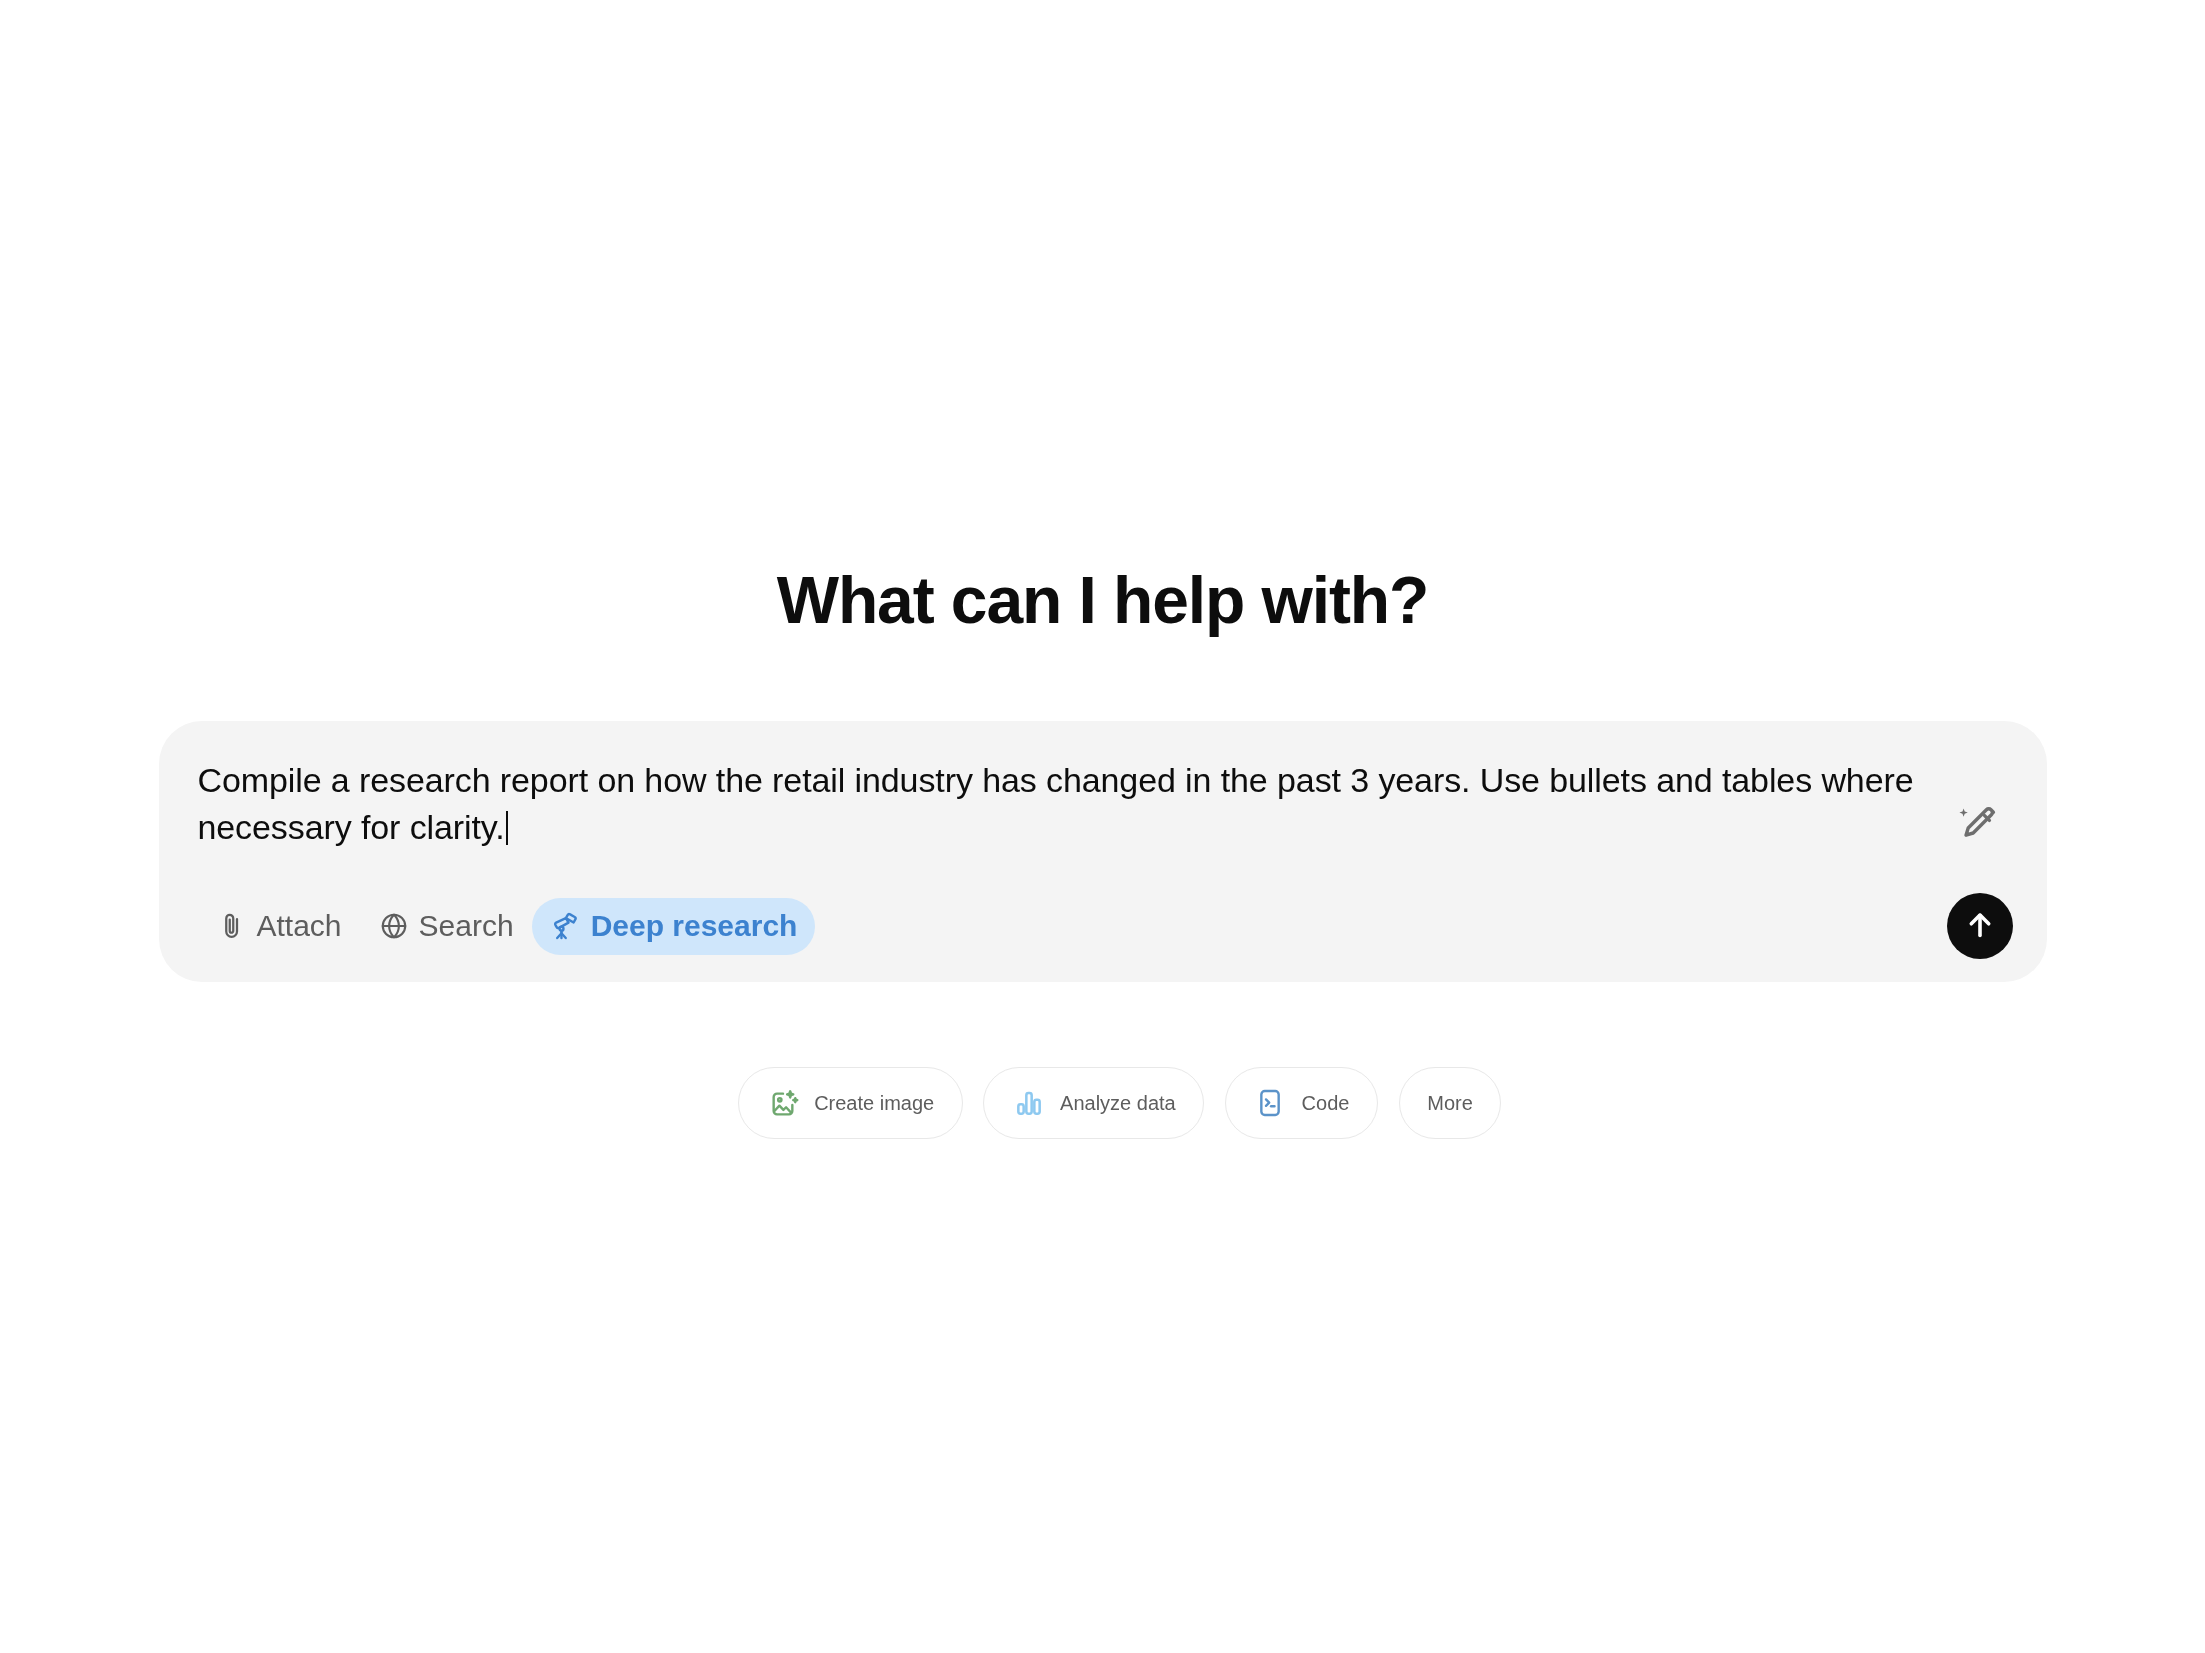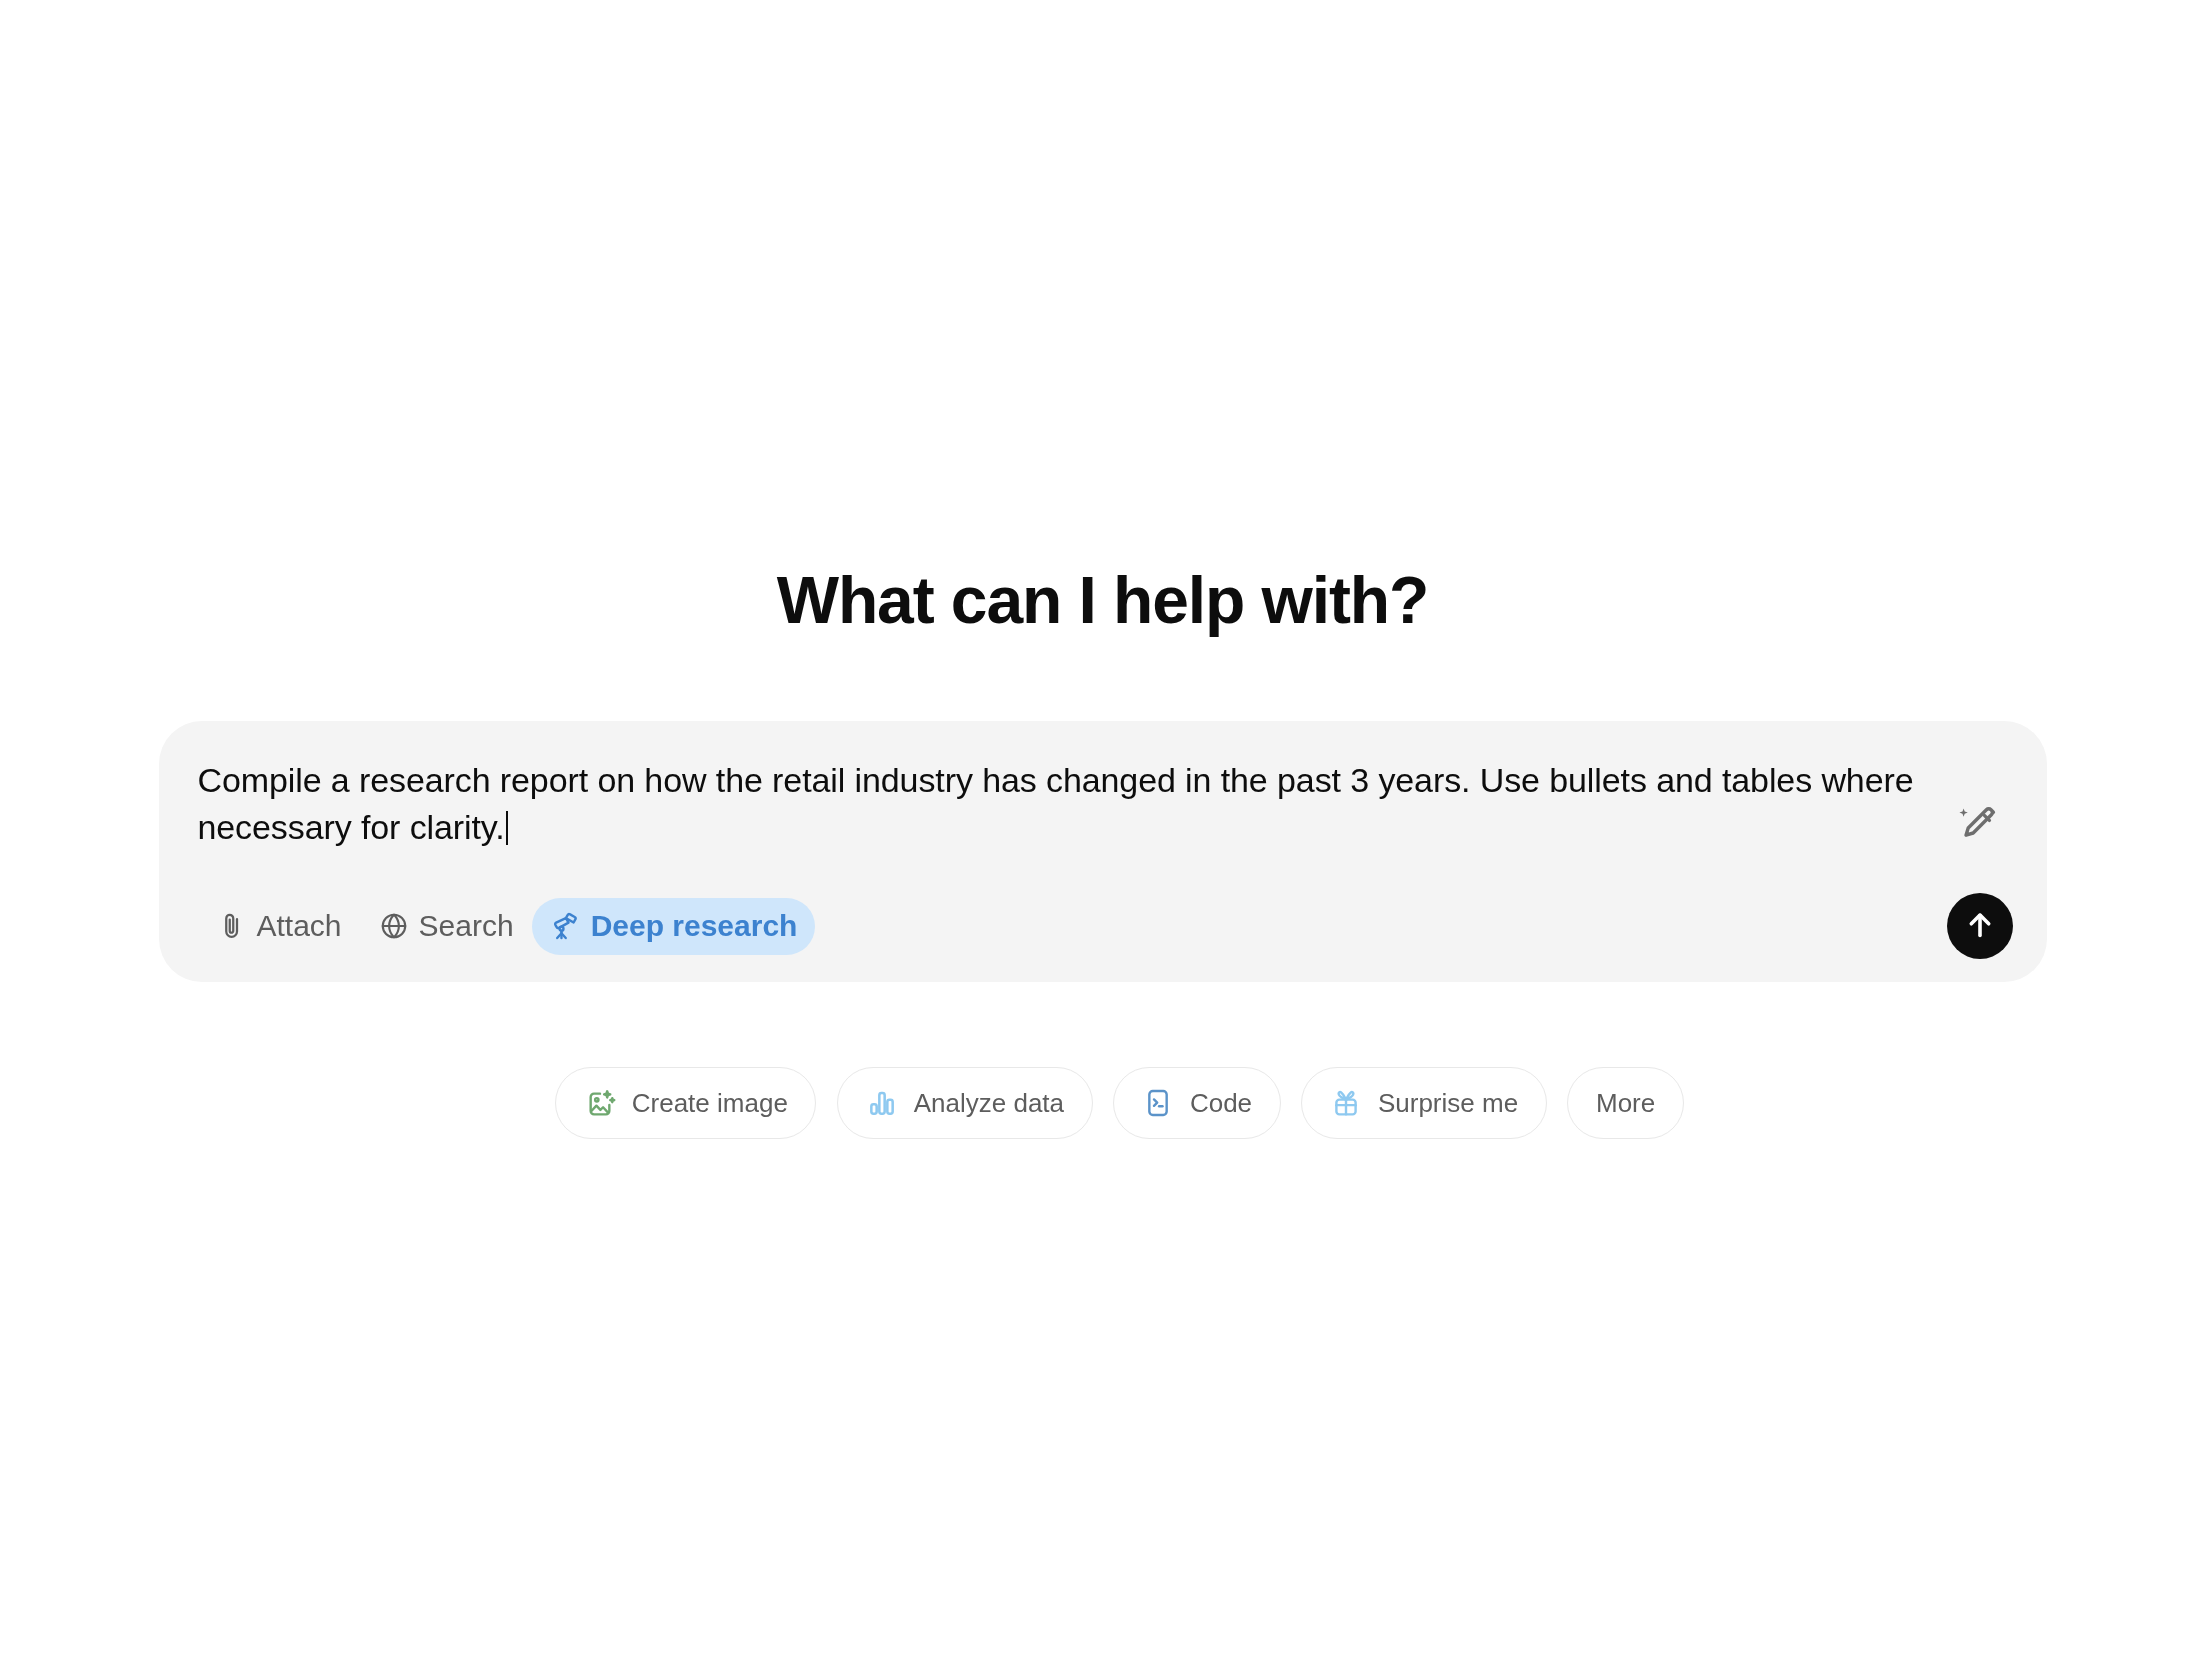--- a/index.html
+++ b/index.html
@@ -166,21 +166,21 @@
 
   .chip {
     display: flex;
     align-items: center;
     gap: 15px;
     height: 72px;
     padding: 0 27.6px;
     border: 1.4px solid #e8e8e8;
     border-radius: 688px;
     background: #ffffff;
-    font-size: 26px;
+    font-size: 20px;
     color: #5d5d5d;
     cursor: pointer;
     white-space: nowrap;
   }
 
   .chip-icon {
     display: inline-flex;
     align-items: center;
     justify-content: center;
     width: 33px;
@@ -292,32 +292,20 @@
         <span class="chip-icon">
           <svg width="32" height="32" viewBox="0 0 24 24" fill="none" stroke="#5b93c9" stroke-width="1.8" stroke-linecap="round" stroke-linejoin="round">
             <rect x="5.5" y="3" width="13" height="18" rx="2.6"></rect>
             <path d="M9 9.3l2.4 2.4L9 14.1"></path>
             <path d="M12.8 14.4h2.6"></path>
           </svg>
         </span>
         <span class="chip-label">Code</span>
       </button>
 
-      <button class="chip">
-        <span class="chip-icon">
-          <svg width="32" height="32" viewBox="0 0 24 24" fill="none" stroke="#8ec9f0" stroke-width="1.8" stroke-linecap="round" stroke-linejoin="round">
-            <rect x="4.8" y="9.5" width="14.4" height="11" rx="2.2"></rect>
-            <path d="M4.8 13.6h14.4"></path>
-            <path d="M12 9.5v11"></path>
-            <path d="M12 9.5C10.8 7.3 9.9 5.2 8.4 4.1c-1.1-.8-2.4.3-1.8 1.6.5 1.1 2.4 2.7 5.4 3.8z"></path>
-            <path d="M12 9.5c1.2-2.2 2.1-4.3 3.6-5.4 1.1-.8 2.4.3 1.8 1.6-.5 1.1-2.4 2.7-5.4 3.8z"></path>
-          </svg>
-        </span>
-        <span class="chip-label">Surprise me</span>
-      </button>
 
 
       <button class="chip">
         <span class="chip-label">More</span>
       </button>
 
     </div>
 
   </div>
 </div>

